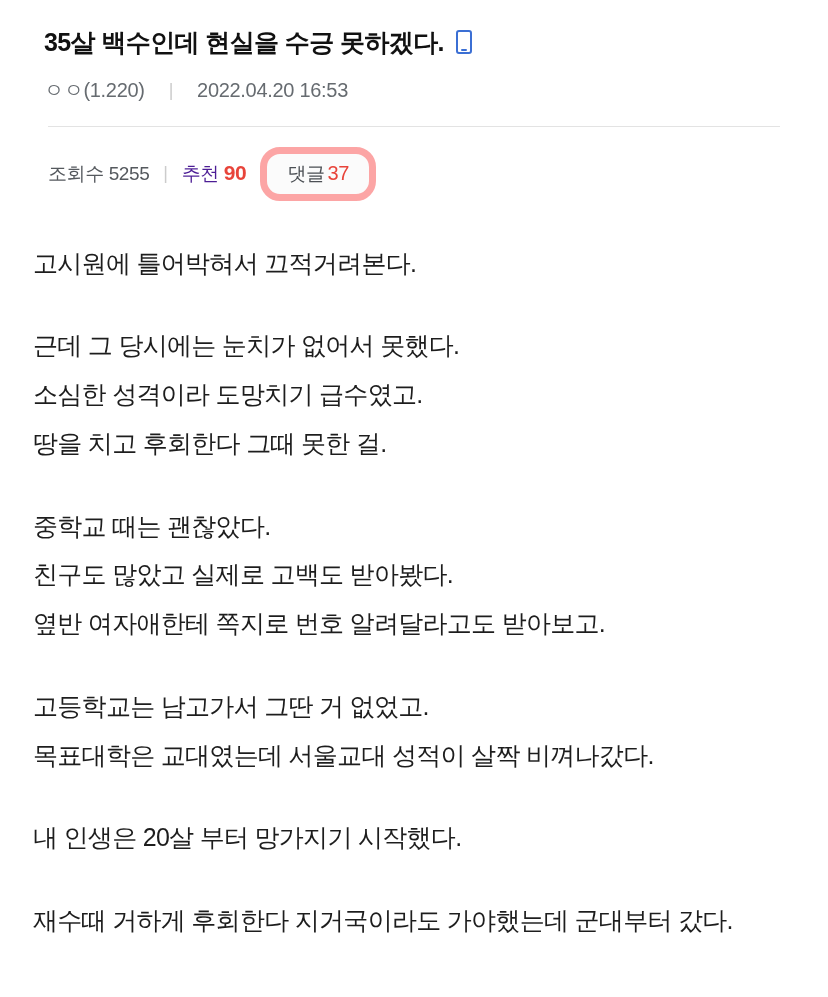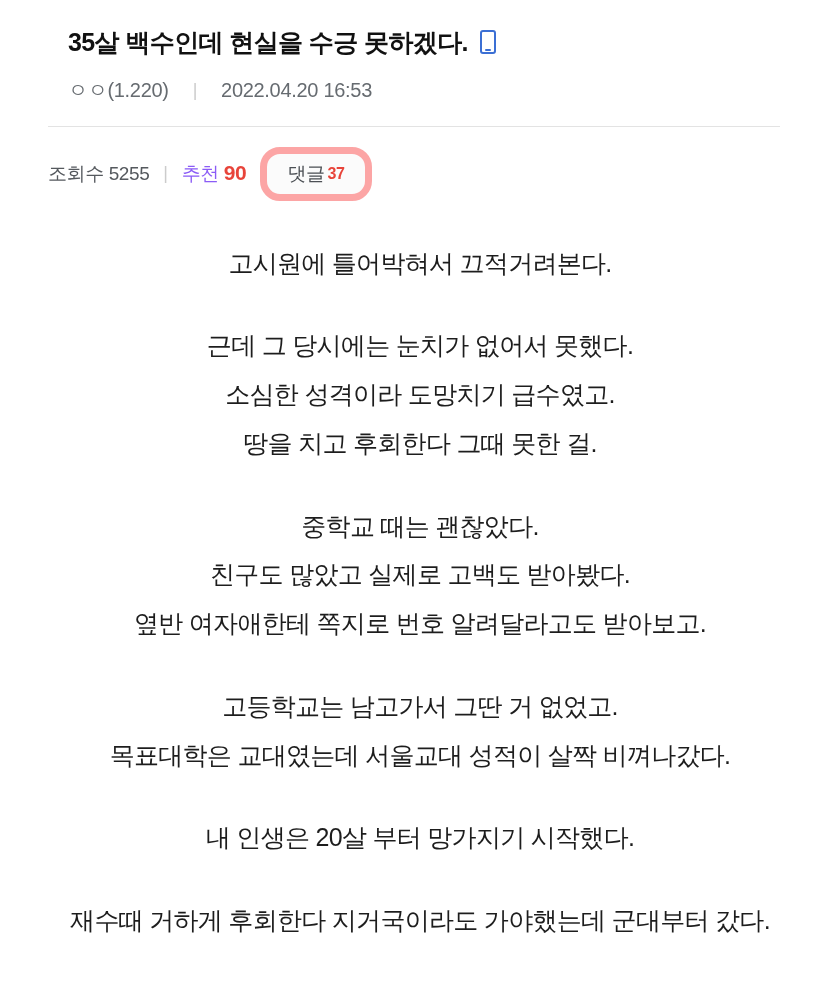--- a/index.html
+++ b/index.html
@@ -15,21 +15,21 @@
     -webkit-font-smoothing: antialiased;
   }
   .page {
     width: 828px;
     min-height: 997px;
     background: #ffffff;
     position: relative;
     overflow: hidden;
   }
   .post-header {
-    padding: 18px 48px 0 68px;
+    padding: 18px 48px 0 44px;
   }
   .title-row {
     display: flex;
     align-items: center;
     gap: 10px;
     padding-top: 8px;
   }
   .post-title {
     font-size: 25px;
     font-weight: bold;
@@ -84,54 +84,53 @@
   .stats-row {
     display: flex;
     align-items: center;
     gap: 14px;
     padding: 20px 20px 0 48px;
     font-size: 19px;
     color: #5e6368;
     letter-spacing: -0.4px;
   }
   .stat-views { color: #55595e; }
-  .stat-reco-label { color: #8b5cf6; }
+  .stat-reco-label { color: #4c1d95; }
   .stat-reco-count {
     color: #e8443a;
     font-weight: bold;
     font-size: 21px;
     margin-left: 5px;
   }
   .comment-chip {
     display: inline-flex;
     align-items: center;
     gap: 3px;
     border: 7px solid #fca5a5;
     border-radius: 20px;
     padding: 7px 20px;
     background: #fbfbfb;
     font-size: 19px;
     color: #4c5055;
   }
   .comment-chip .cc-count {
     color: #e8443a;
-    font-weight: bold;
-    font-size: 16px;
+    font-weight: normal;
+    font-size: 20px;
   }
   .post-body {
     padding: 38px 28px 10px 28px;
     font-size: 25px;
     line-height: 1.95;
     letter-spacing: -0.7px;
     color: #1d1d1d;
   }
   .para {
-    margin: 0 0 34px 12px;
+    margin: 0 0 34px 5px;
     white-space: pre-line;
-    text-align: center;
   }
   .para:last-child { margin-bottom: 0; }
 </style>
 </head>
 <body>
 
 <div class="page">
 
   <div class="post-header">
     <div class="title-row">

